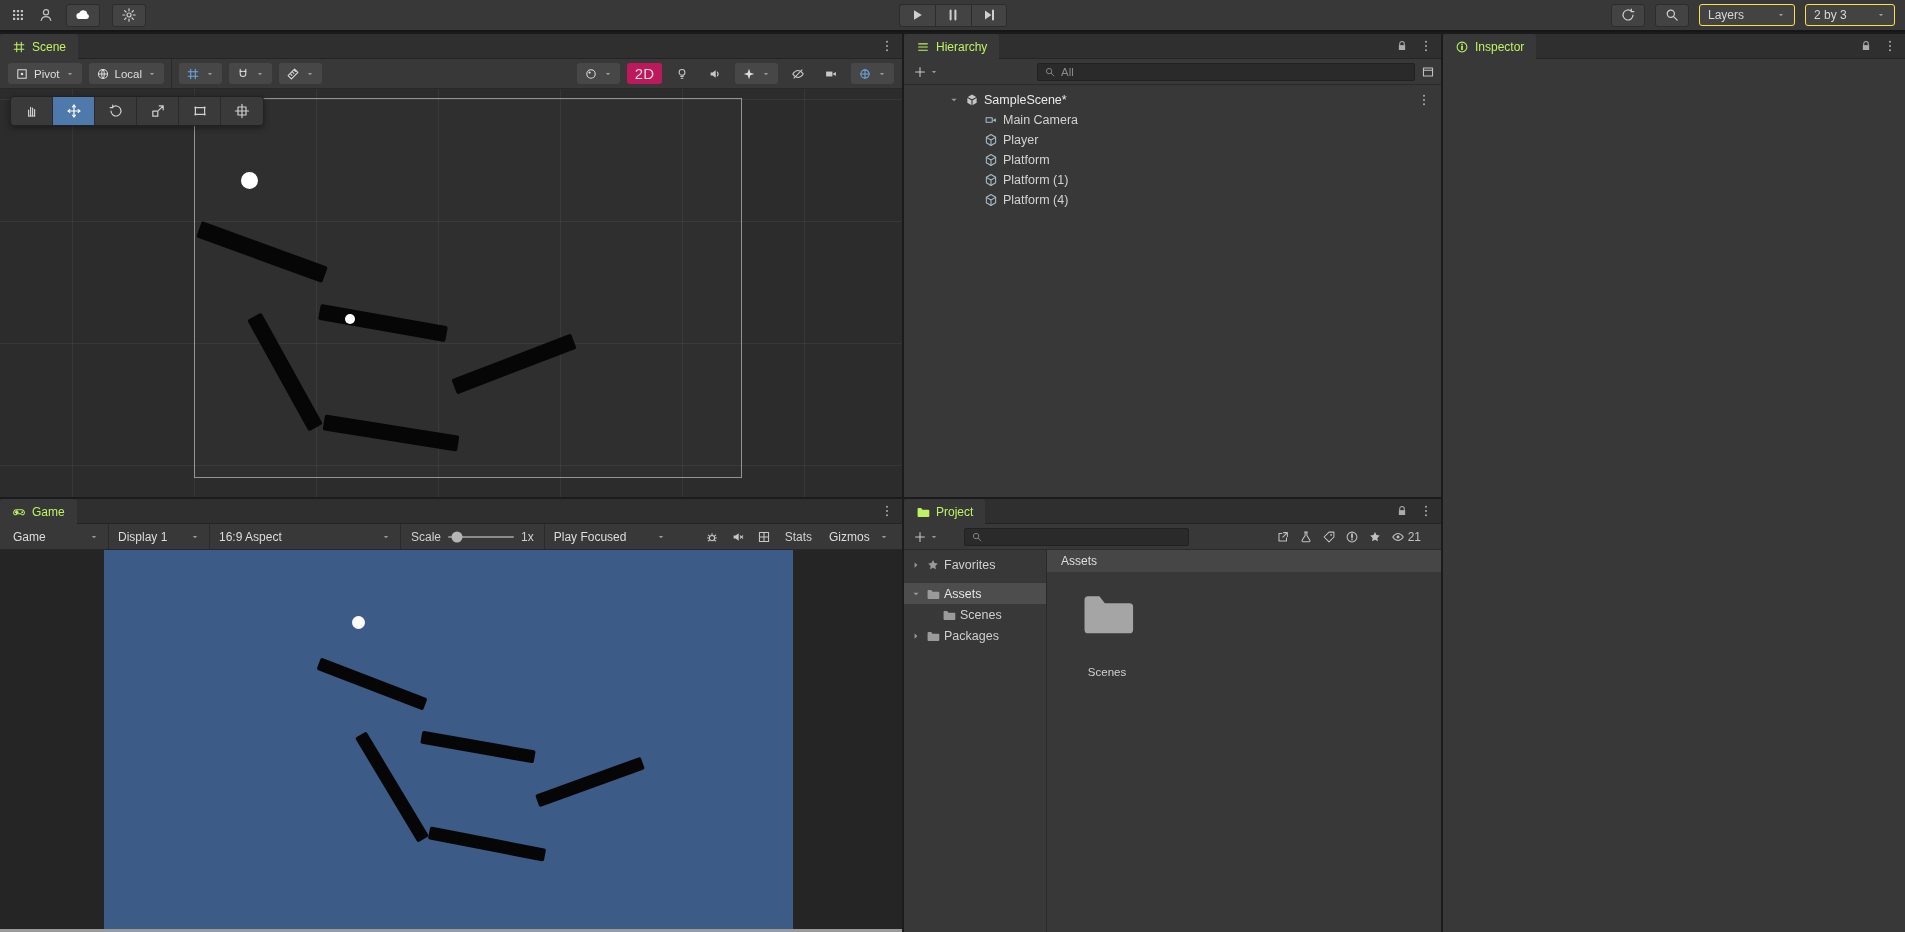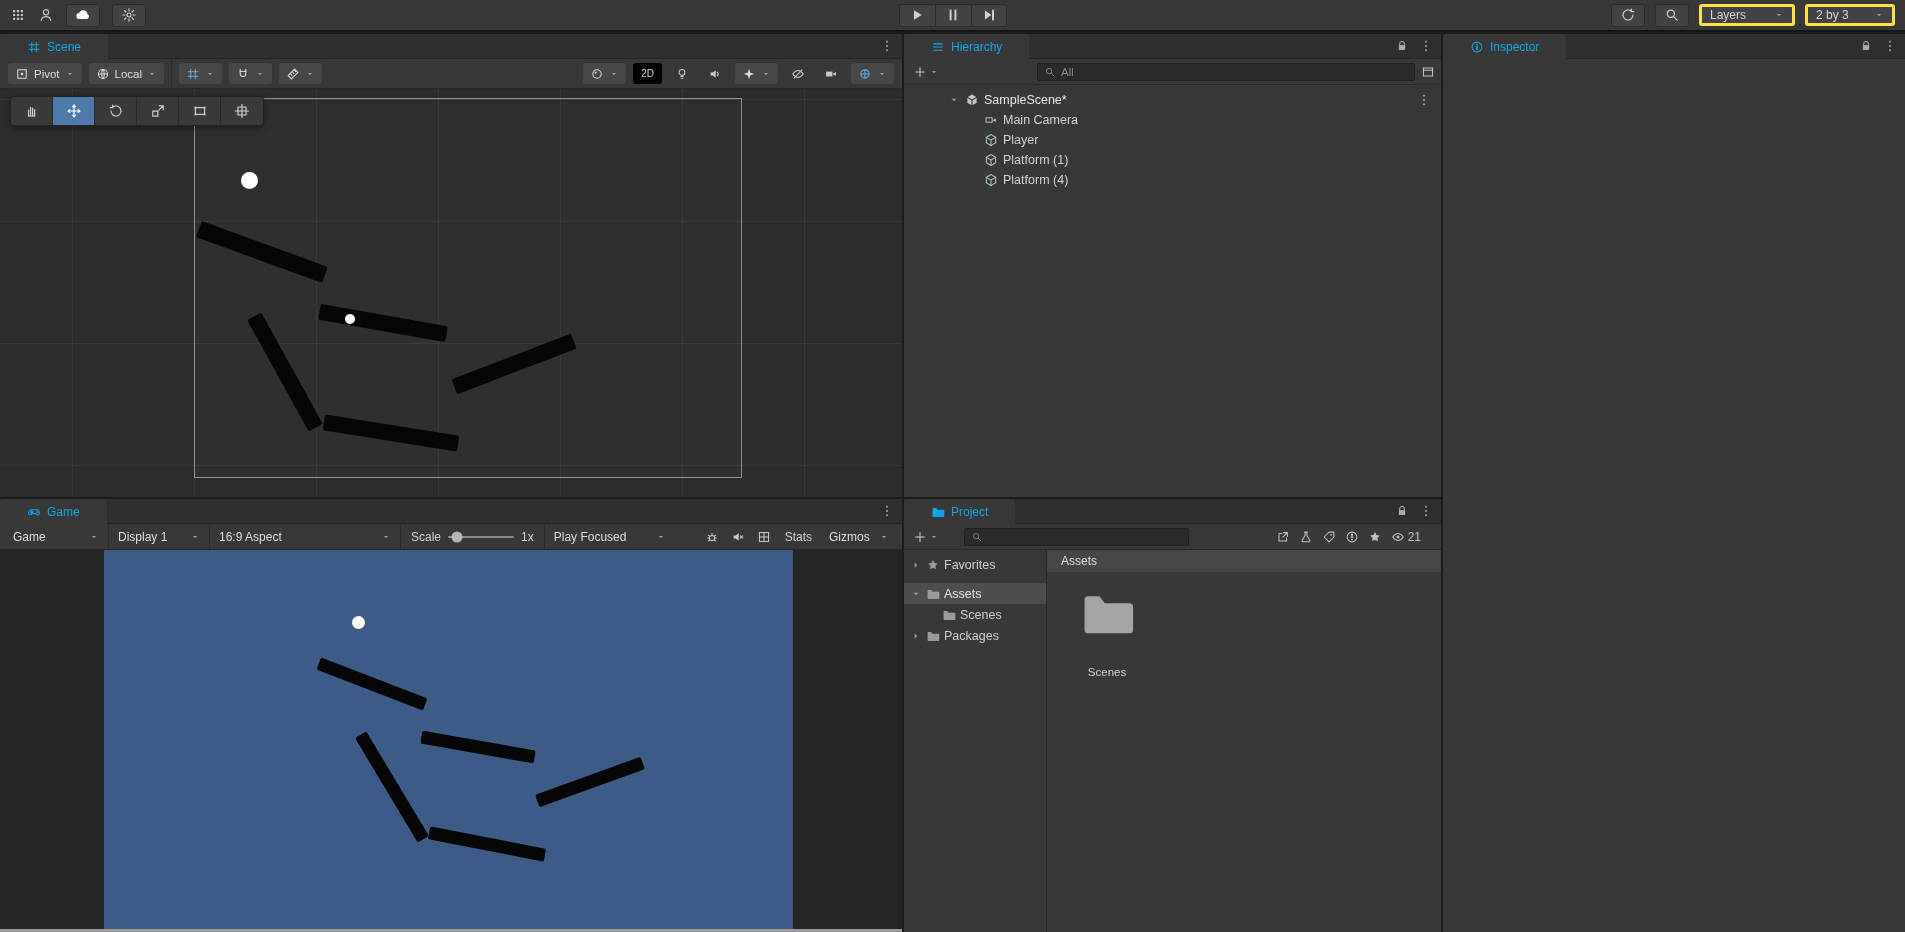--- a/index.html
+++ b/index.html
@@ -17,46 +17,46 @@
   #top-toolbar{position:absolute;left:0;top:0;width:100%;height:32px;background:#383838;
     border-bottom:2px solid #161616;display:flex;align-items:center}
   .tb-left{display:flex;align-items:center;gap:12px;padding-left:10px}
   .tb-btn{height:23px;min-width:34px;background:#434343;border:1px solid #2c2c2c;border-radius:3px;
     display:flex;align-items:center;justify-content:center;color:#cfcfcf;padding:0 6px}
   .tb-center{position:absolute;left:50%;transform:translateX(-50%);display:flex}
   .tb-center .tb-btn{border-radius:0;border-right-width:0;width:36px}
   .tb-center .tb-btn.first{border-radius:3px 0 0 3px}
   .tb-center .tb-btn.last{border-radius:0 3px 3px 0;border-right-width:1px}
   .tb-right{position:absolute;right:10px;display:flex;align-items:center;gap:10px}
-  .tb-drop{height:22px;background:#434343;border:3px solid #fde047;border-radius:3px;
+  .tb-drop{height:22px;background:#434343;border:1px solid #fde047;border-radius:3px;
     display:flex;align-items:center;justify-content:space-between;padding:0 8px;color:#d6d6d6}
   #layers-dropdown{width:96px}#layout-dropdown{width:90px}
 
   
   .panel{position:absolute;background:#383838;display:flex;flex-direction:column;overflow:hidden}
   #scene-panel{left:0;top:34px;width:902px;height:463px}
   #game-panel{left:0;top:499px;width:902px;height:433px}
   #hierarchy-panel{left:904px;top:34px;width:537px;height:463px}
   #project-panel{left:904px;top:499px;width:537px;height:506px}
   #inspector-panel{left:1443px;top:34px;width:462px;height:898px}
   .tabstrip{height:25px;flex:none;background:#2f2f2f;display:flex;position:relative;border-bottom:1px solid #242424}
-  .tab{display:flex;align-items:center;gap:6px;padding:0 27px;background:#383838;color:#0ea5e9;
+  .tab{display:flex;align-items:center;gap:6px;padding:0 12px;background:#383838;color:#bef264;
     border-radius:3px 3px 0 0;margin-bottom:-1px;height:25px}
   .strip-icons{position:absolute;right:8px;top:0;height:100%;display:flex;align-items:center;gap:10px;color:#ababab}
 
   .subtoolbar{height:30px;flex:none;background:#383838;border-bottom:1px solid #282828;
     display:flex;align-items:center;padding:0 8px;gap:7px;font-size:11.5px;color:#dddddd}
   .subtoolbar.game{height:26px;padding:0 4px;gap:0;font-size:12px}
   .dropbtn{height:21px;display:flex;align-items:center;gap:5px;padding:0 7px;background:#474747;border-radius:3px}
   .dropbtn.plain{background:transparent;border-radius:0;gap:6px;padding:0 9px;justify-content:space-between}
   .vsep{width:1px;align-self:stretch;background:#2b2b2b;flex:none}
   .sp{flex:1}
   .iconbtn{height:21px;min-width:26px;display:flex;align-items:center;justify-content:center;
     background:transparent;border:none;color:#c8c8c8}
-  .togglebtn{height:21px;padding:0 8px;background:#000000;border:none;border-radius:3px;color:#dcdcdc;font-size:10px}
+  .togglebtn{height:21px;padding:0 8px;background:#be185d;border:none;border-radius:3px;color:#dcdcdc;font-size:15px}
   .textbtn{height:21px;padding:0 8px;background:transparent;border:none;color:#d0d0d0;font-size:12px}
 
   
   #scene-view{flex:1;position:relative;background:#2c2c2c;overflow:hidden;
     background-image:linear-gradient(rgba(255,255,255,.05) 1px,transparent 1px),
                      linear-gradient(90deg,rgba(255,255,255,.05) 1px,transparent 1px);
     background-size:122px 122px;background-position:72px 10px}
   #camera-rect{position:absolute;border:1px solid rgba(190,190,190,.7);background:rgba(255,255,255,.015)}
   #tools-overlay{position:absolute;left:10px;top:7px;display:flex;background:#3a3a3a;border:1px solid #222222;
     border-radius:4px;overflow:hidden;box-shadow:0 2px 6px rgba(0,0,0,.4);z-index:5}
@@ -658,20 +658,29 @@
           </span>
   <span>Player</span>
         </div>
         <div class="h-row">
   <span class="ic s14 obj-ic">
             <svg viewBox="0 0 16 16">
               <path d="M8 1.8l5.3 3v6.4l-5.3 3-5.3-3V4.8Z" fill="none" stroke="currentColor" stroke-width="1.2" stroke-linejoin="round" stroke-linecap="round"></path>
               <path d="M8 8l5.3-3M8 8L2.7 5M8 8v6.2" fill="none" stroke="currentColor" stroke-width="1.2" stroke-linejoin="round" stroke-linecap="round"></path>
             </svg>
           </span>
+  <span>Platform</span>
+        </div>
+        <div class="h-row">
+  <span class="ic s14 obj-ic">
+            <svg viewBox="0 0 16 16">
+              <path d="M8 1.8l5.3 3v6.4l-5.3 3-5.3-3V4.8Z" fill="none" stroke="currentColor" stroke-width="1.2" stroke-linejoin="round" stroke-linecap="round"></path>
+              <path d="M8 8l5.3-3M8 8L2.7 5M8 8v6.2" fill="none" stroke="currentColor" stroke-width="1.2" stroke-linejoin="round" stroke-linecap="round"></path>
+            </svg>
+          </span>
   <span>Platform (1)</span>
         </div>
         <div class="h-row">
   <span class="ic s14 obj-ic">
             <svg viewBox="0 0 16 16">
               <path d="M8 1.8l5.3 3v6.4l-5.3 3-5.3-3V4.8Z" fill="none" stroke="currentColor" stroke-width="1.2" stroke-linejoin="round" stroke-linecap="round"></path>
               <path d="M8 8l5.3-3M8 8L2.7 5M8 8v6.2" fill="none" stroke="currentColor" stroke-width="1.2" stroke-linejoin="round" stroke-linecap="round"></path>
             </svg>
           </span>
   <span>Platform (4)</span>

